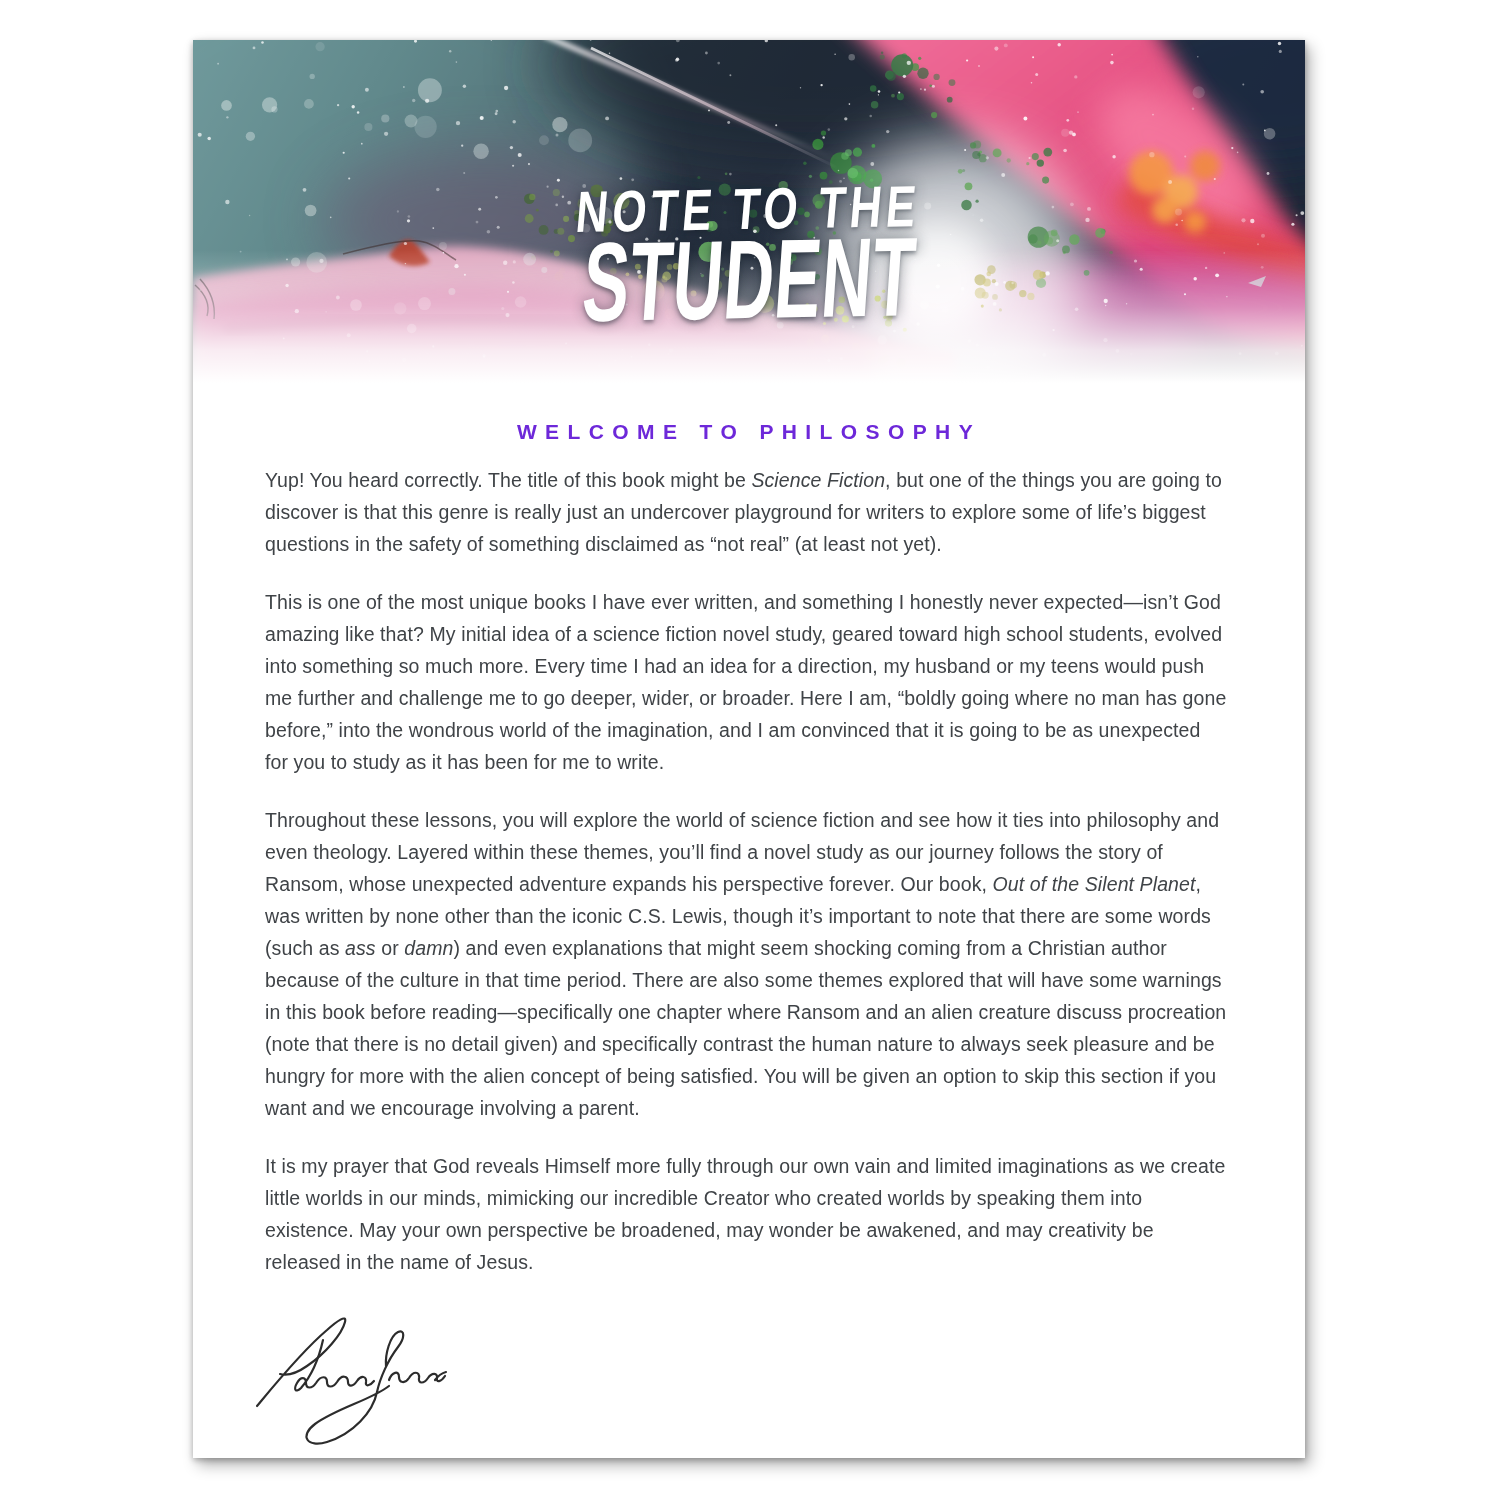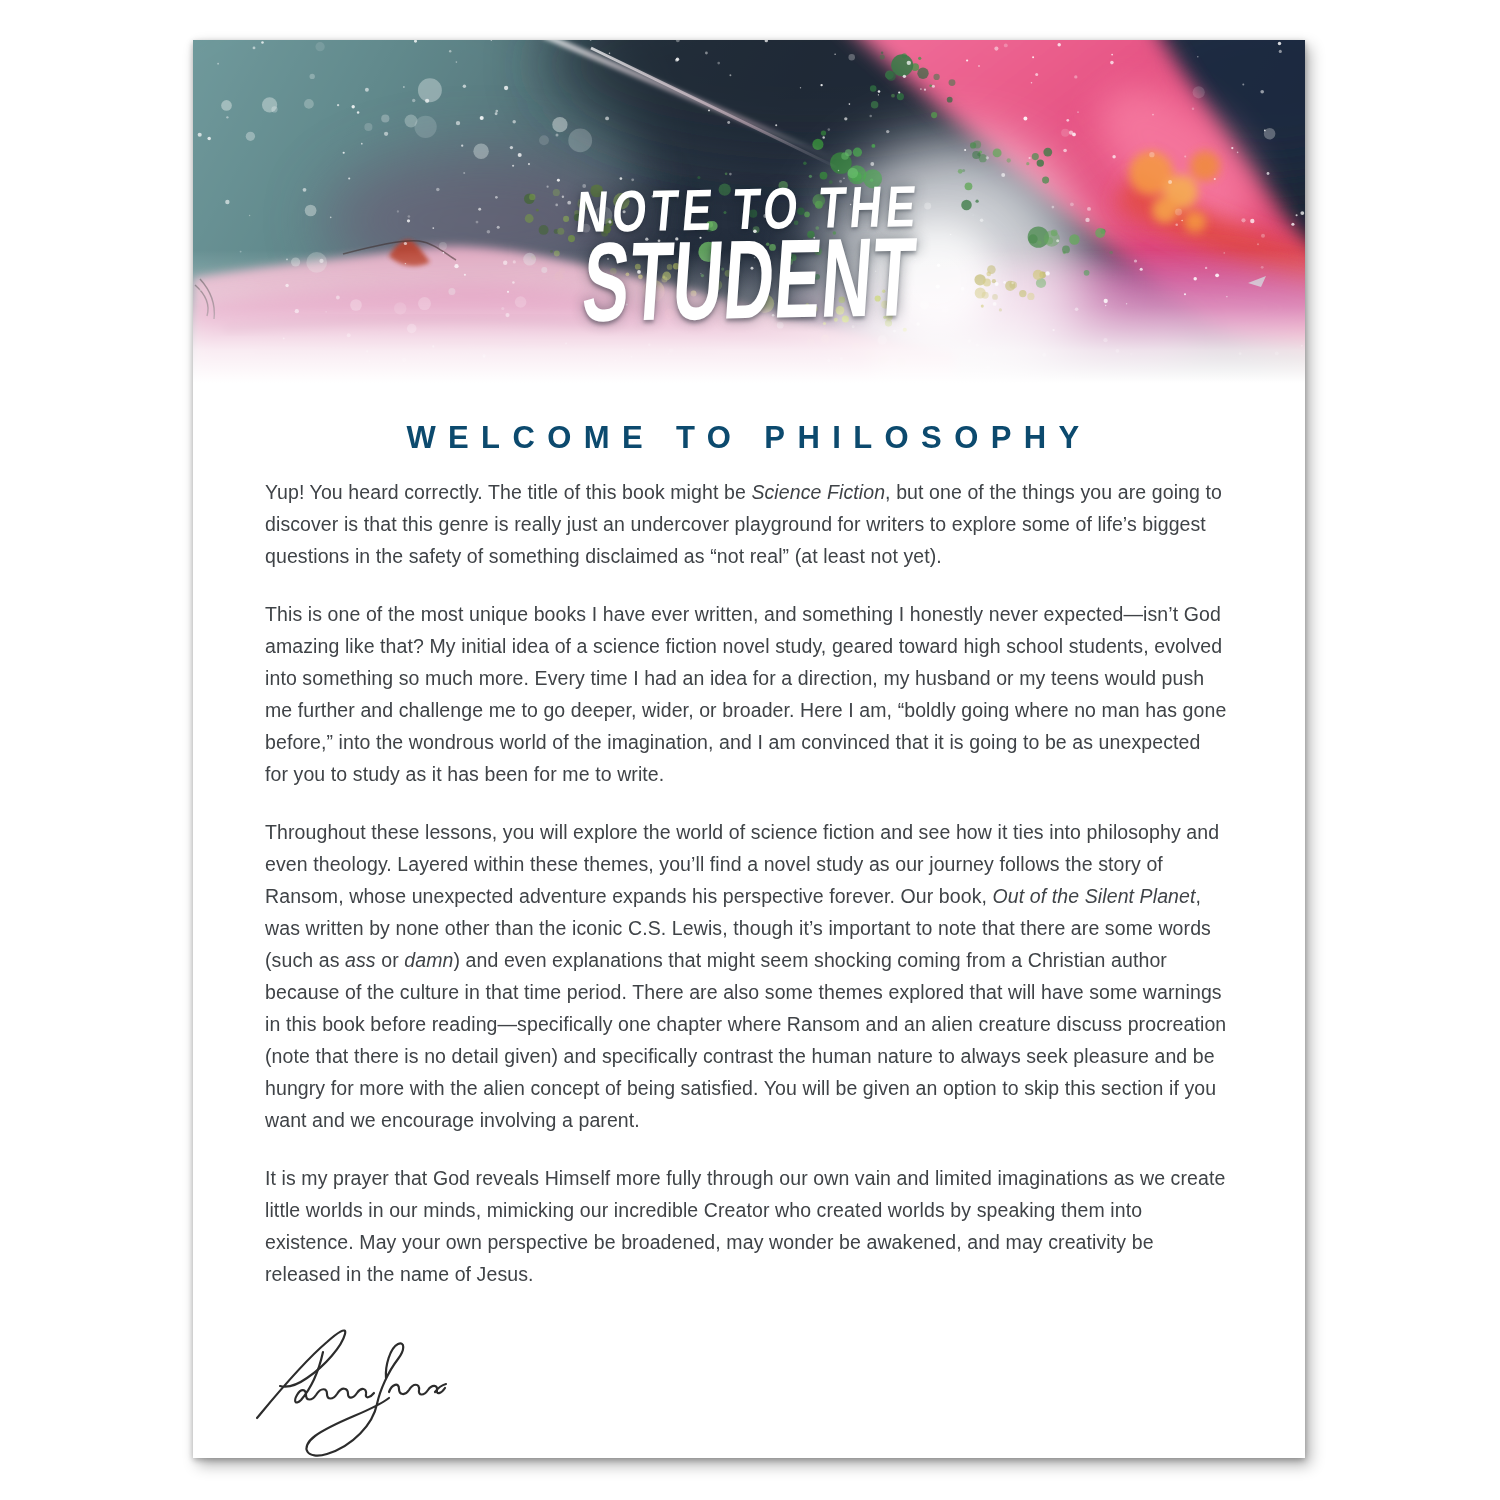--- a/index.html
+++ b/index.html
@@ -10,22 +10,22 @@
   .header{position:relative;width:1112px;height:372px;overflow:hidden;}
   .header svg{display:block;width:1112px;height:372px;}
   .title-wrap{position:absolute;left:0;right:0;top:146px;text-align:center;color:#ffffff;
               transform:rotate(-1deg);}
   .title-line1{font-size:58px;line-height:46px;font-weight:bold;letter-spacing:.10em;
                transform:scaleX(.76) skewX(-8deg);transform-origin:50% 50%;
                text-shadow:0 0 16px rgba(25,35,45,.45),0 2px 4px rgba(25,35,45,.35);}
   .title-line2{font-size:112px;line-height:84px;font-weight:bold;letter-spacing:.01em;
                margin-top:6px;transform:scaleX(.62) skewX(-8deg);transform-origin:50% 50%;
                text-shadow:0 0 18px rgba(25,35,45,.45),0 3px 5px rgba(25,35,45,.35);}
-  .section-heading{margin:8px 0 6px 0;text-align:center;font-size:31px;font-weight:bold;
-                   letter-spacing:.40em;color:#0c4a6e;}
+  .section-heading{margin:8px 0 6px 0;text-align:center;font-size:21px;font-weight:bold;
+                   letter-spacing:.40em;color:#6d28d9;}
   .body-copy{padding:14px 64px 0 72px;}
   .body-copy p{margin:0 12px 26px 0;font-size:19.5px;line-height:32px;color:#3f4347;
                font-weight:300;letter-spacing:.1px;}
   .body-copy em{font-style:italic;}
   .signature-block{padding:2px 0 0 56px;}
   .signature-block svg{display:block;}
 </style>
 </head>
 <body>
 

